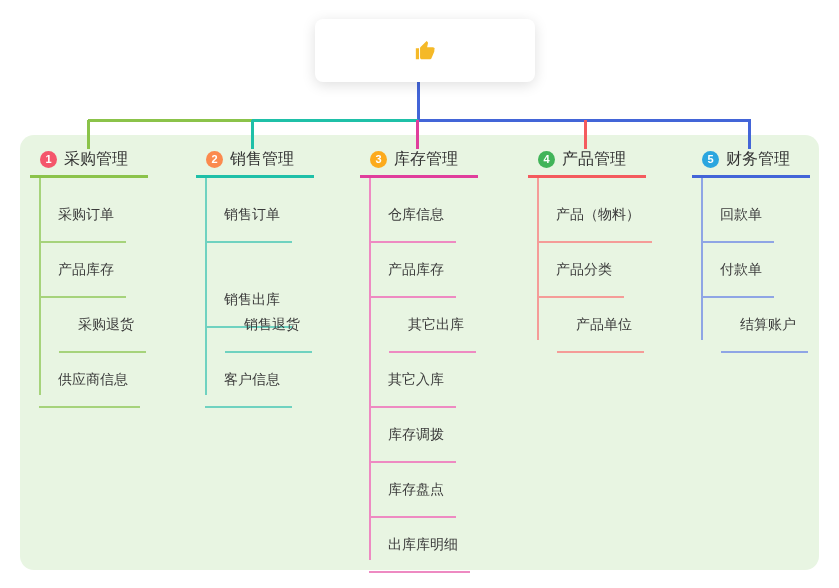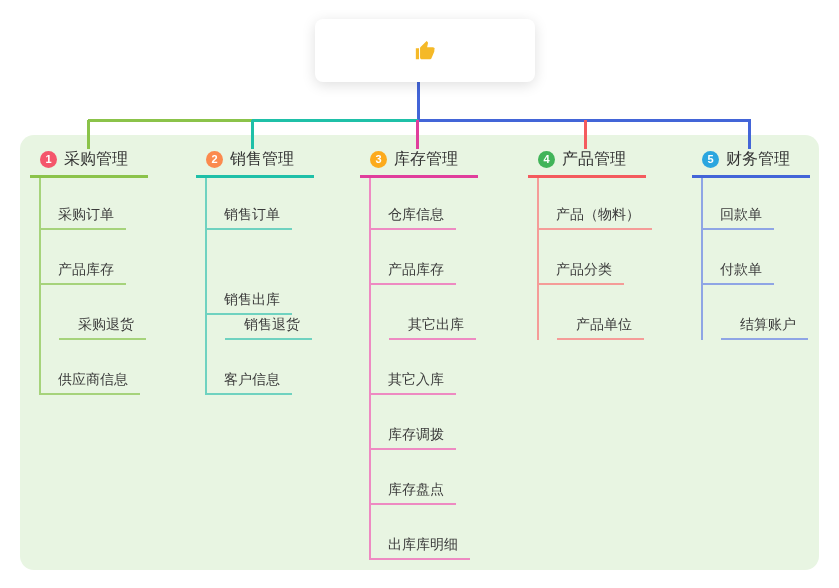--- a/index.html
+++ b/index.html
@@ -36,21 +36,21 @@
   .b4 .branch-header{left:528px;} .b5 .branch-header{left:692px;}
 
   
   .trunk{position:absolute;top:176px;width:2px;z-index:1;}
   .b1 .trunk{left:39px;height:219px;} .b2 .trunk{left:205px;height:219px;}
   .b3 .trunk{left:369px;height:384px;} .b4 .trunk{left:537px;height:164px;}
   .b5 .trunk{left:701px;height:164px;}
 
   
   .child{position:absolute;font-size:14px;line-height:14px;color:#3b3b3b;white-space:nowrap;
-    padding:0 12px 7px 19px;border-bottom:2px solid #ccc;z-index:2;}
+    padding:0 12px 20px 19px;border-bottom:2px solid #ccc;z-index:2;}
   .b1 .child{left:39px;} .b2 .child{left:205px;} .b3 .child{left:369px;}
   .b4 .child{left:537px;} .b5 .child{left:701px;}
   .r0{top:207px;} .r1{top:262px;} .r2{top:317px;margin-left:20px;} .r3{top:372px;}
   .r4{top:427px;} .r5{top:482px;} .r6{top:537px;}
 </style>
 </head>
 <body>
 
 <div class="stage">
 

